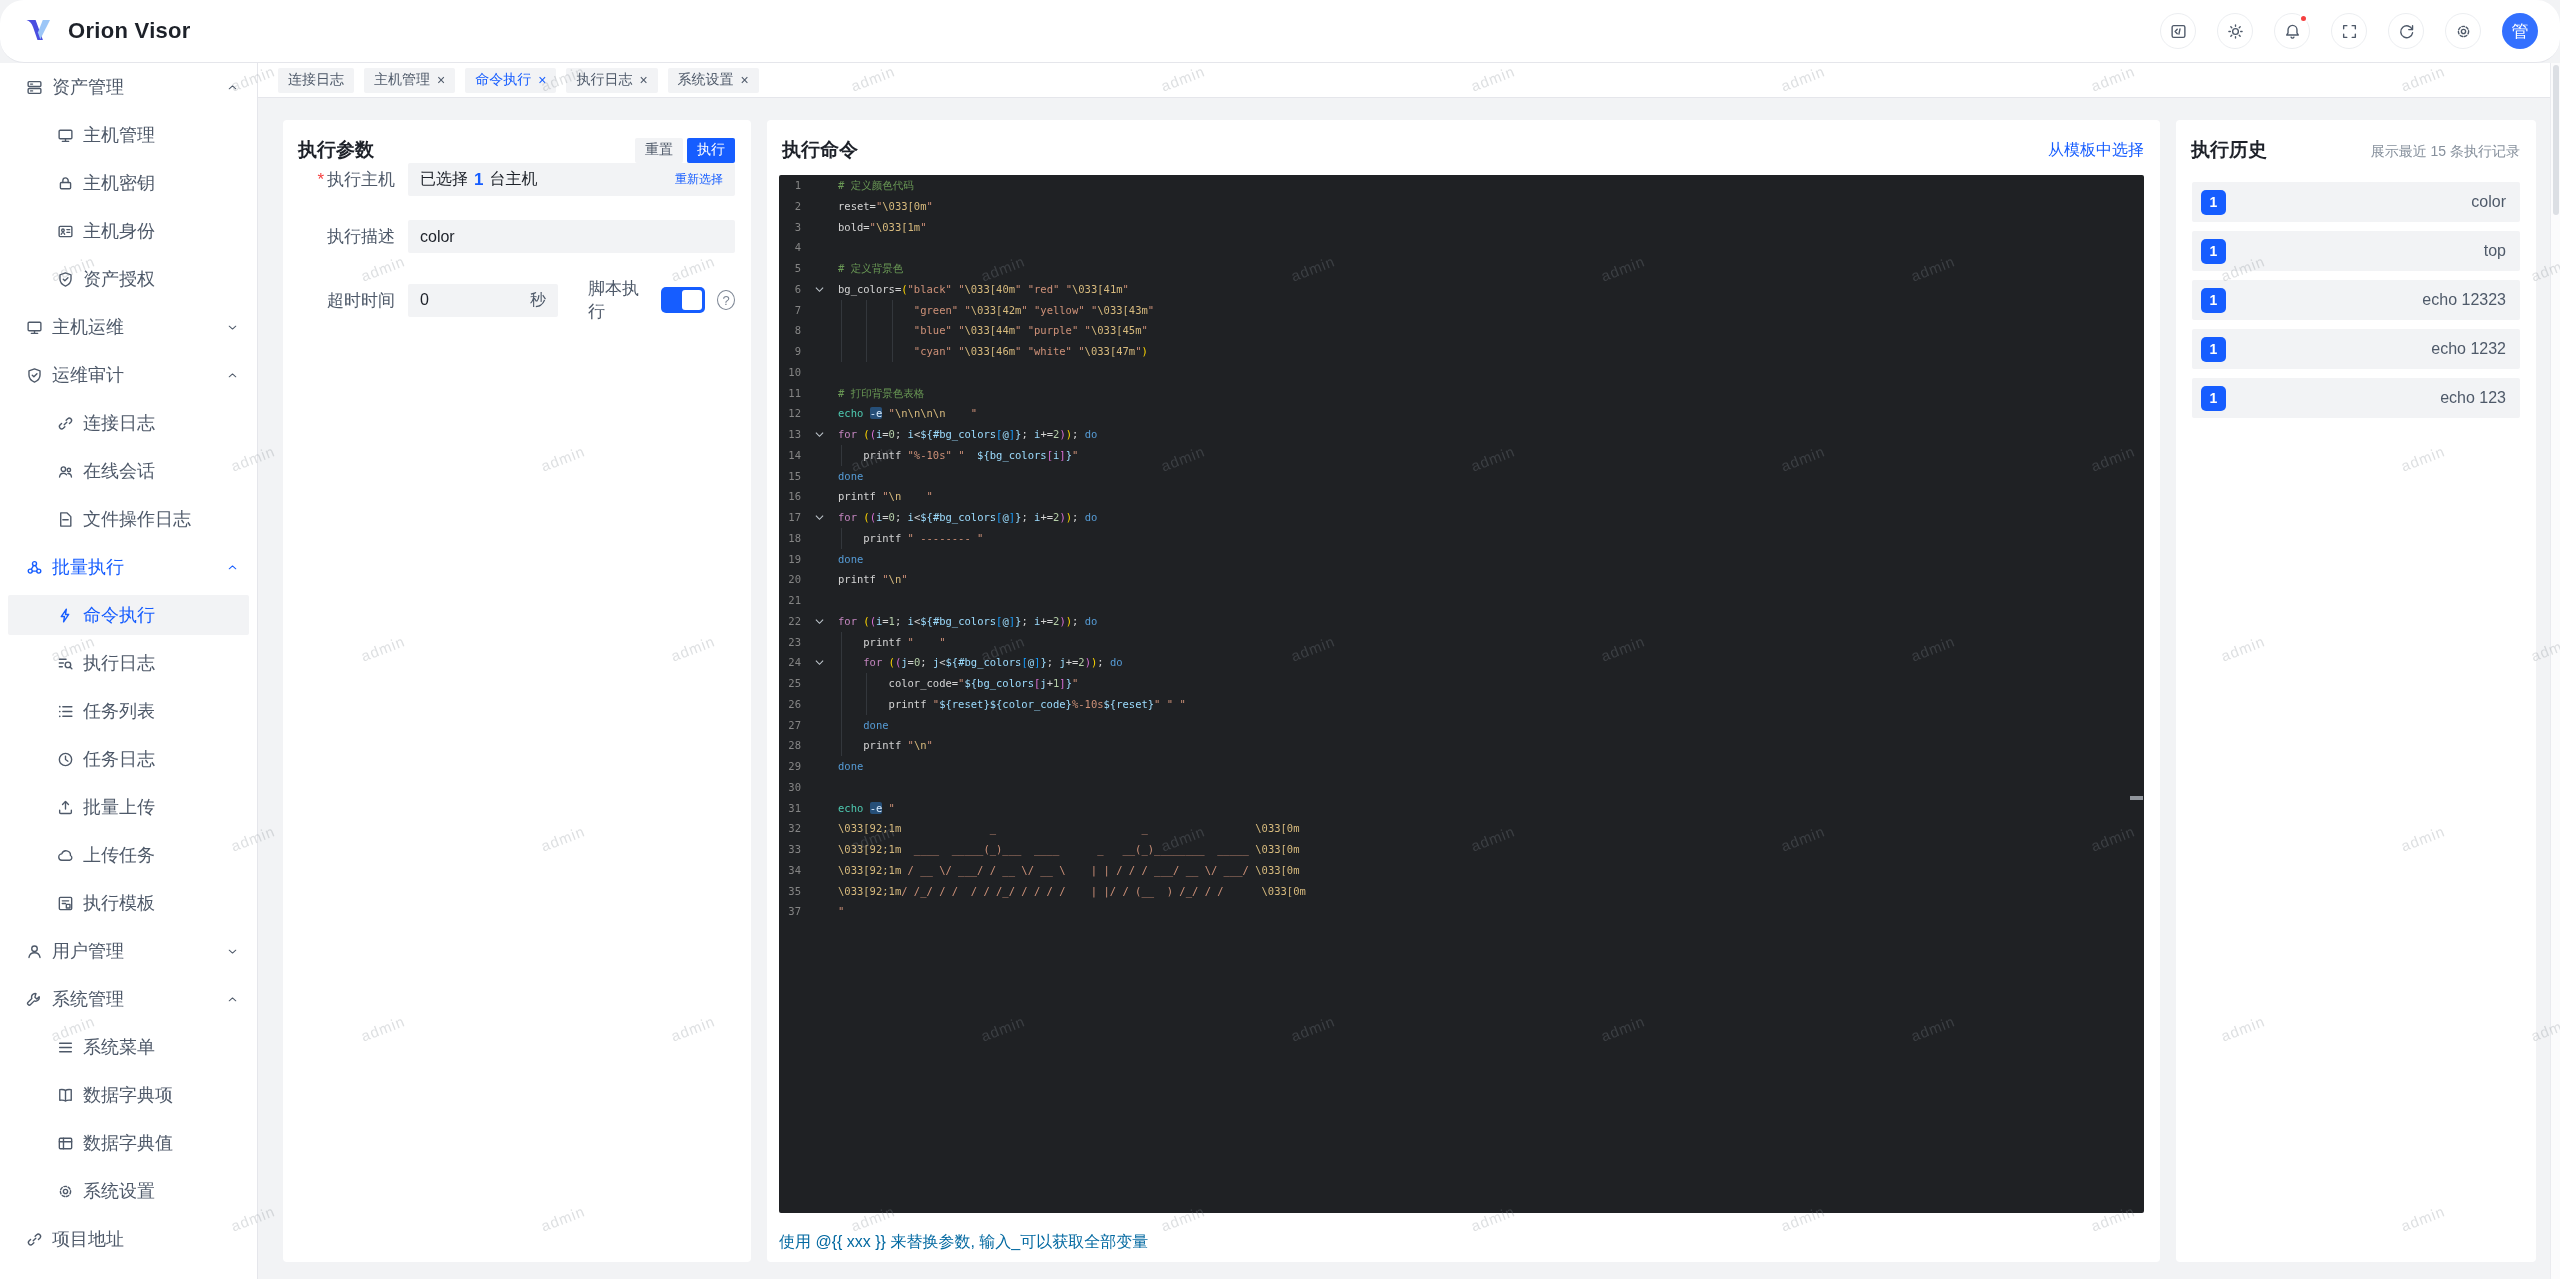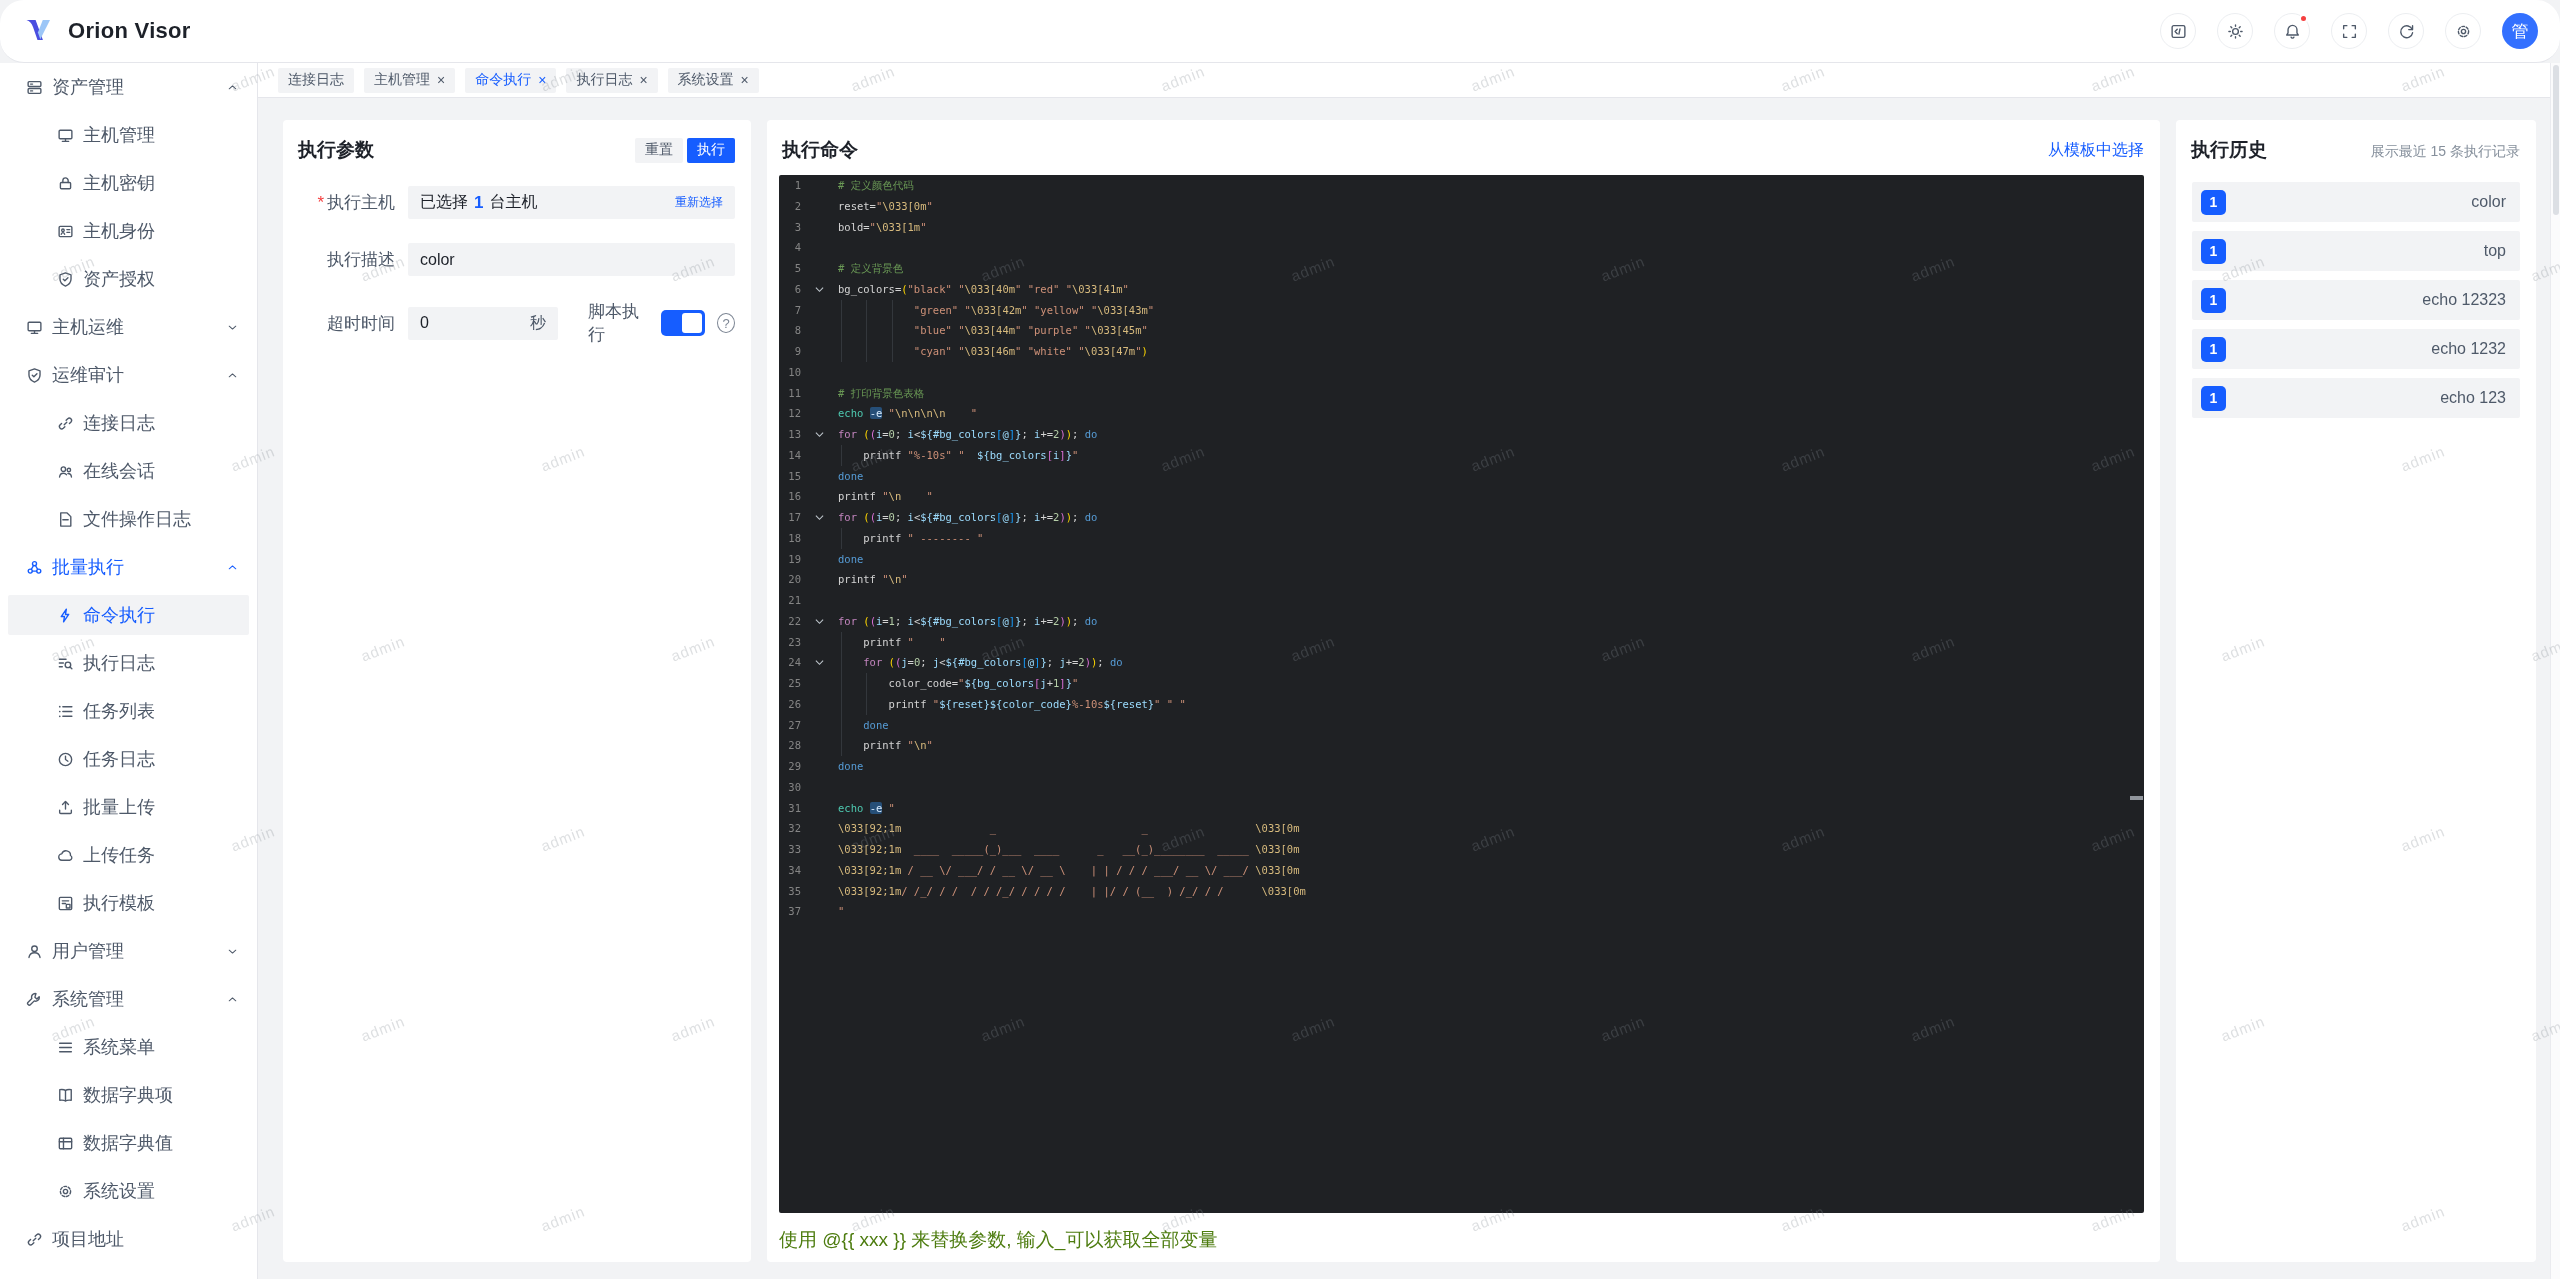--- a/index.html
+++ b/index.html
@@ -48,21 +48,21 @@
   .panel.left  { left:25px;   width:468px; }
   .panel.mid   { left:509px;  width:1393px; }
   .panel.right { left:1918px; width:360px; }
   .p-head { display:flex; align-items:center; justify-content:space-between; padding:17px 16px 0 15px; }
   .p-head h2, .p-head2 h2 { font-size:19px; font-weight:700; color:#1d2129; }
   .btns { display:flex; gap:4px; }
   .btn { height:25px; padding:0 10px; font-size:14px; border:none; border-radius:2px; cursor:pointer;
     font-family:inherit; }
   .btn.ghost { background:#f2f3f5; color:#4e5969; }
   .btn.primary { background:#165dff; color:#fff; }
-  .form { padding:0 16px; margin-top:23px; }
+  .form { padding:0 16px; }
   .frow { display:flex; align-items:center; margin-bottom:24px; }
   .flabel { width:96px; text-align:right; font-size:17px; color:#4e5969; margin-right:13px; flex:none; }
   .req { color:#f53f3f; margin-right:3px; }
   .input { flex:1; height:33px; background:#f2f3f5; border-radius:2px; display:flex;
     align-items:center; padding:0 12px; font-size:16px; color:#1d2129; }
   input.input { border:none; outline:none; font-family:inherit; width:100%; }
   .host b { color:#165dff; margin:0 6px; font-size:17px; }
   .host .reselect { margin-left:auto; color:#165dff; font-size:12px; cursor:pointer; text-decoration:none; }
   .to-wrap { flex:none; width:150px; }
   .to-wrap input { flex:1; min-width:0; background:transparent; border:none; outline:none;
@@ -82,21 +82,21 @@
     font-family:"DejaVu Sans Mono",monospace; font-size:10.5px; line-height:20.76px; }
   .ln { flex:none; width:22px; text-align:right; color:#858585; }
   .foldc { flex:none; width:37px; display:flex; justify-content:center; align-items:center; }
   .codeline { white-space:pre; position:relative; z-index:1; }
   .guide { position:absolute; top:0; bottom:0; width:1px; background:#33373c; z-index:0; }
   .tok-d{color:#d4d4d4}.tok-c{color:#6a9955}.tok-s{color:#ce9178}.tok-e{color:#d7ba7d}
   .tok-k{color:#c586c0}.tok-kb{color:#569cd6}.tok-fn{color:#4ec9b0}.tok-v{color:#9cdcfe}
   .tok-n{color:#b5cea8}.tok-p1{color:#ffd700}.tok-p2{color:#da70d6}.tok-p3{color:#179fff}
   .tok-hl{color:#d8ecff;background:#264f78;border-radius:2px}
   .ruler-mark { position:absolute; right:1px; top:621px; width:13px; height:4px; background:#90959c; z-index:3; }
-  .hint { position:absolute; left:12px; bottom:9px; font-size:19px; color:#4d7c0f; }
+  .hint { position:absolute; left:12px; bottom:9px; font-size:16px; color:#0369a1; }
   
   .p-head2 { display:flex; align-items:baseline; justify-content:space-between; padding:17px 16px 0 15px; }
   .sub { font-size:14px; color:#86909c; }
   #history-list { padding:0 16px; margin-top:19px; }
   .h-item { height:40px; background:#f2f3f5; border-radius:2px; display:flex; align-items:center;
     justify-content:space-between; padding:0 14px 0 9px; margin-bottom:9px; cursor:pointer; }
   .h-badge { min-width:25px; height:25px; background:#165dff; color:#fff; font-size:14px; font-weight:700;
     border-radius:5px; display:flex; align-items:center; justify-content:center; padding:0 4px; }
   .h-text { color:#4e5969; font-size:16px; }
   

